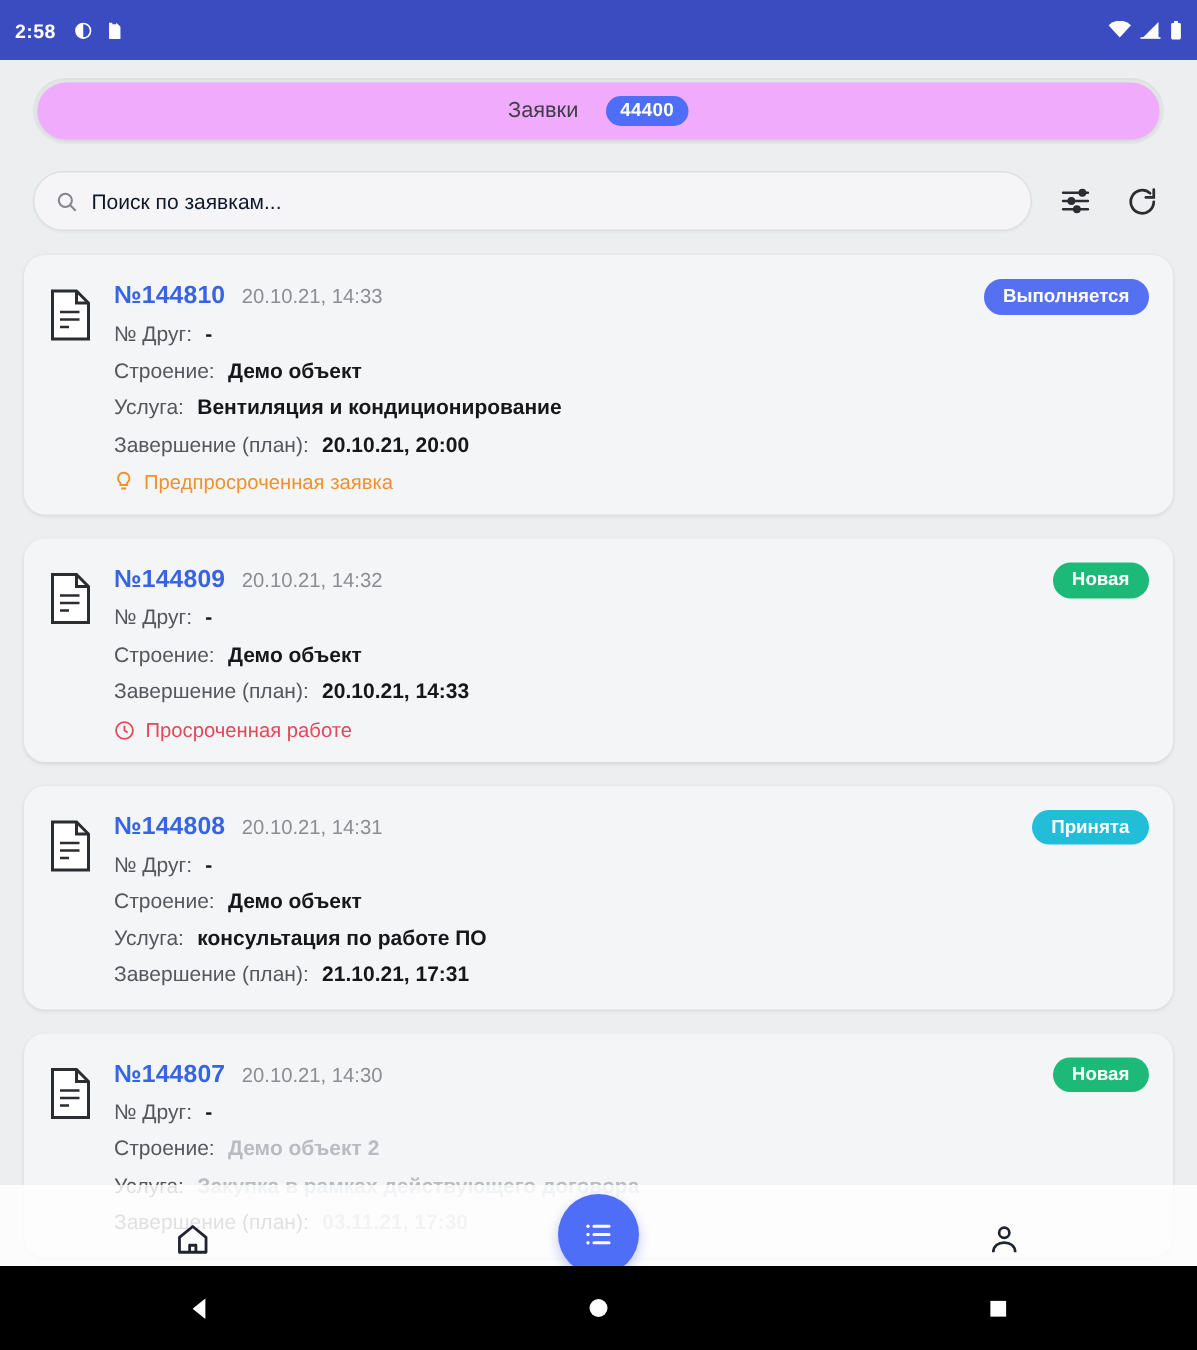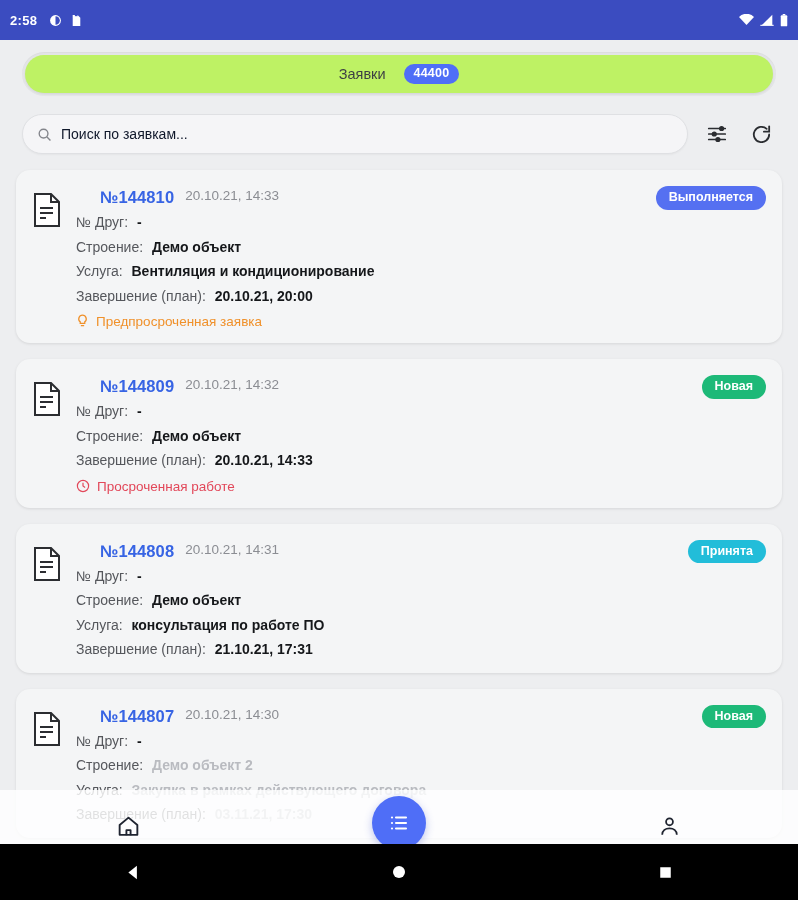--- a/index.html
+++ b/index.html
@@ -36,21 +36,21 @@
     margin: 30px 22px 0 22px; height: 44px;
     background: #e7e8ea; border-radius: 22px;
     display: flex; align-items: center; padding: 3px;
     box-shadow: inset 0 1px 2px rgba(0,0,0,.06);
   }
   .tab {
     flex: 1; height: 38px; border-radius: 20px;
     display: flex; align-items: center; justify-content: center; gap: 18px;
     font-size: 14.5px; color: #3d3f44; cursor: pointer;
   }
-  .tab.active { background: #bef264; box-shadow: 0 1px 3px rgba(0,0,0,.10); }
+  .tab.active { background: #f0abfc; box-shadow: 0 1px 3px rgba(0,0,0,.10); }
   .tab-count {
     background: #4f6ef7; color: #fff; font-size: 12.5px; font-weight: 700;
     border-radius: 11px; padding: 3px 10px 4px; line-height: 1; letter-spacing: .2px;
   }
 
   
   .searchrow { margin: 18px 22px 0 22px; display: flex; align-items: center; gap: 14px; }
   .searchbox {
     flex: 1; height: 40px; background: #f5f5f7; border: 1px solid #dfe0e3;
     border-radius: 20px; display: flex; align-items: center; padding: 0 14px; gap: 9px;
@@ -62,27 +62,27 @@
   
   .list { margin-top: 16px; padding: 0 16px 0 16px; }
   .card {
     position: relative; background: #f4f5f6; border-radius: 14px;
     margin-bottom: 16px; padding: 18px 18px 14px 16px;
     box-shadow: 0 1px 3px rgba(0,0,0,.10);
     display: flex; gap: 14px;
   }
   .doc-ico { flex: 0 0 auto; padding-top: 4px; }
   .card-body { flex: 1; min-width: 0; }
-  .card-head { display: flex; align-items: flex-start; gap: 11px; margin-left: 24px; }
+  .card-head { display: flex; align-items: center; gap: 11px; }
   .req-no { font-size: 16.5px; font-weight: 700; color: #3764e4; letter-spacing: .1px; }
   .req-date { font-size: 13.5px; color: #8b8d93; }
   .row { margin-top: 7px; font-size: 14px; line-height: 1.25; white-space: nowrap; }
   .row .lbl { color: #55575c; }
   .row .val { color: #15171a; font-weight: 700; margin-left: 5px; }
-  .flag { margin-top: 9px; display: flex; align-items: flex-start; gap: 7px; font-size: 13.5px; }
+  .flag { margin-top: 9px; display: flex; align-items: flex-end; gap: 7px; font-size: 13.5px; }
   .flag.warn { color: #f0912b; }
   .flag.late { color: #e2485a; }
   .badge {
     position: absolute; top: 16px; right: 16px;
     color: #fff; font-size: 12.5px; font-weight: 700;
     border-radius: 13px; padding: 5px 13px 6px; line-height: 1; white-space: nowrap;
   }
   .card.faded .row.dim { color: #b9bbc0; }
   .card.faded .row.dim .val { color: #b9bbc0; font-weight: 700; }
 

